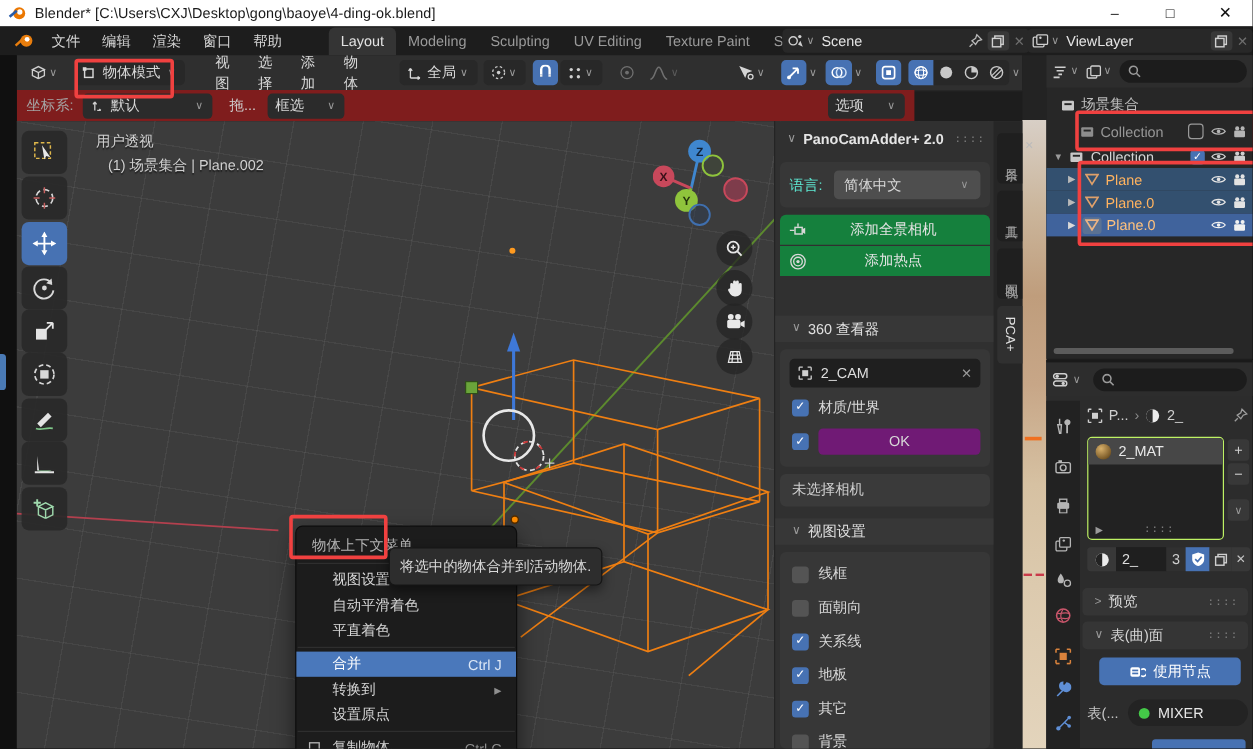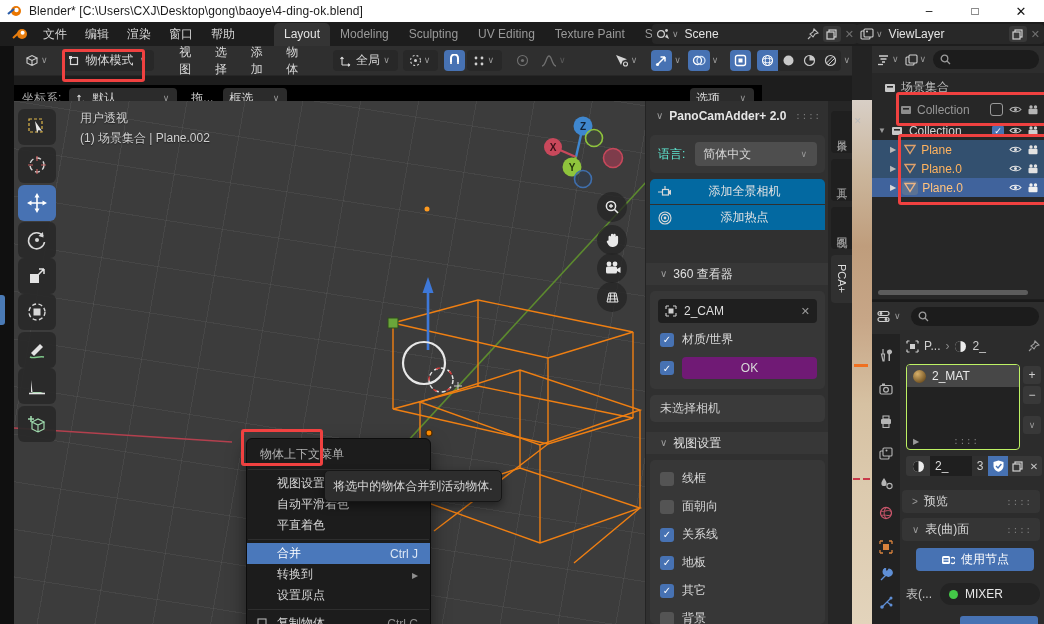--- a/index.html
+++ b/index.html
@@ -20,21 +20,21 @@
   .menus{display:flex;margin-left:34px;}
   .menus .mi{padding:0 9px;color:#d4d4d4;height:24px;line-height:24px;}
   .tabs{display:flex;margin-left:30px;height:24px;align-items:flex-end;}
   .tab{padding:3px 10px 4px;color:#9a9a9a;border-radius:5px 5px 0 0;line-height:16px;}
   .tab.active{background:#343434;color:#e2e2e2;}
   .widget{background:#282828;border-radius:4px;height:20px;display:flex;align-items:center;padding:0 4px;}
   .chev{color:#9a9a9a;font-size:9px;margin:0 2px;line-height:1;}
   .dim{opacity:.4;}
   
   .vheader{left:14px;top:46px;width:838px;height:29px;background:#2f2f2f;display:flex;align-items:center;border-bottom:1px solid #262626;}
-  .tsettings{left:14px;top:75px;width:748px;height:26px;background:#000000;display:flex;align-items:center;margin-top:10px;}
+  .tsettings{left:14px;top:75px;width:748px;height:26px;background:#7f1d1d;display:flex;align-items:center;}
   .hmenu{padding:0 11px;color:#d8d8d8;}
   .chip{background:#282828;border-radius:4px;height:21px;display:flex;align-items:center;padding:0 6px;}
   .chip.blue{background:#4772b3;}
   .chip.ghost{background:transparent;}
   .lbl-dim{color:#a5a5a5;}
   
   .canvas{left:14px;top:101px;width:838px;height:523px;background:
      repeating-linear-gradient(100deg,rgba(255,255,255,0) 0 56px,rgba(255,255,255,.055) 56px 57px),
      repeating-linear-gradient(9deg,rgba(255,255,255,0) 0 46px,rgba(255,255,255,.05) 46px 47px),
      #3c3c3c;}
@@ -60,21 +60,21 @@
   .tip{left:324px;top:470px;width:176px;height:30px;background:#2d2d2d;border:1px solid #161616;
        border-radius:5px;display:flex;align-items:center;justify-content:center;color:#d9d9d9;
        box-shadow:0 4px 10px rgba(0,0,0,.45);z-index:45;font-size:12px;}
   
   .redbox{border:3px solid #f04140;border-radius:3px;z-index:60;pointer-events:none;}
   
   .npanel{left:645px;top:101px;width:183px;height:523px;background:#303030;z-index:30;
           border-left:1px solid #242424;}
   .np-sec{position:absolute;left:4px;right:4px;background:#373737;border-radius:5px;}
   .np-strip{position:absolute;left:0;right:0;background:#373737;display:flex;align-items:center;}
-  .np-btn{background:#0369a1;display:flex;align-items:center;color:#e3e3e3;}
+  .np-btn{background:#15803d;display:flex;align-items:center;color:#e3e3e3;}
   .dots{color:#7c7c7c;font-size:9px;letter-spacing:1px;font-family:"DejaVu Sans Mono",monospace;}
   .cb{width:14px;height:14px;border-radius:3px;background:#545454;display:flex;align-items:center;
       justify-content:center;font-size:10px;color:#fff;flex:none;}
   .cb.on{background:#4772b3;}
   .field{background:#1f1f1f;border-radius:4px;display:flex;align-items:center;color:#dedede;}
   .ntabs{left:828px;top:101px;width:24px;height:523px;background:#262626;z-index:30;}
   .ntab{position:absolute;left:3px;width:21px;background:#1f1f1f;color:#9f9f9f;border-radius:4px 0 0 4px;
         writing-mode:vertical-rl;display:flex;align-items:center;justify-content:center;font-size:11px;}
   .ntab.active{background:#303030;color:#e0e0e0;}
   
@@ -349,21 +349,21 @@
       <circle cx="415" cy="332" r="3" fill="#ff8c00" stroke="#512c00" stroke-width="1.2"></circle>
       <line x1="414" y1="249" x2="414" y2="190" stroke="#3e78d8" stroke-width="2.6"></line>
       <polygon points="414,176 408.5,192 419.5,192" fill="#3e78d8"></polygon>
       <circle cx="410" cy="262" r="21" fill="none" stroke="#e8e8e8" stroke-width="2.2"></circle>
       <circle cx="427" cy="279" r="12" fill="none" stroke="#e3e3e3" stroke-width="1.5" stroke-dasharray="4 3"></circle>
       <circle cx="427" cy="279" r="12" fill="none" stroke="#cf3a3a" stroke-width="1.5" stroke-dasharray="4 10" stroke-dashoffset="5"></circle>
       <path d="M440 285 h8 M444 281 v8" stroke="#cccccc" stroke-width="1"></path>
     </svg>
 
     <div class="ovtext" style="left:66px;top:9px">用户透视</div>
-    <div class="ovtext" style="left:66px;top:29px">(1) 场景集合 | Plane.002</div>
+    <div class="ovtext" style="left:76px;top:29px">(1) 场景集合 | Plane.002</div>
 
     <div class="tool" style="top:8px">
       <svg width="20" height="20" viewBox="0 0 20 20">
           <rect x="2" y="2" width="13" height="13" fill="none" stroke="#e0b84b" stroke-width="1.2" stroke-dasharray="3 2"></rect>
           <path d="M9 8 L16 18 L12.5 17 L11 20 Z" fill="#e8e8e8" transform="translate(-1,-4)"></path>
         </svg>
     </div>
     <div class="tool" style="top:46px">
       <svg width="20" height="20" viewBox="0 0 20 20">
           <circle cx="10" cy="10" r="7" fill="none" stroke="#d8d8d8" stroke-width="1.4" stroke-dasharray="5 3"></circle>
@@ -493,21 +493,21 @@
               <rect x="2" y="1" width="8" height="7" fill="none" stroke="#b5b5b5" stroke-width="1.1"></rect>
               <path d="M4 9 L8 12 M8 12 V9 M8 12 H5" stroke="#b5b5b5" stroke-width="1.1" fill="none"></path>
             </svg>
           </span>
         <span>复制物体</span>
           <span class="sc">Ctrl C</span>
         </div>
 
     </div>
 
-    <div class="abs tip" style="left:310px;top:369px">
+    <div class="abs tip" style="left:310px;top:355px">
       <span>将选中的物体合并到活动物体.</span>
     </div>
   </div>
 
   <div class="abs npanel">
     <div class="flex" style="height:30px;padding:0 8px">
       <span class="chev" style="font-size:10px;margin-right:6px">∨</span>
       <span style="color:#e6e6e6;font-weight:bold">PanoCamAdder+ 2.0</span>
       <span class="dots" style="margin-left:auto">::::</span>
     </div>

